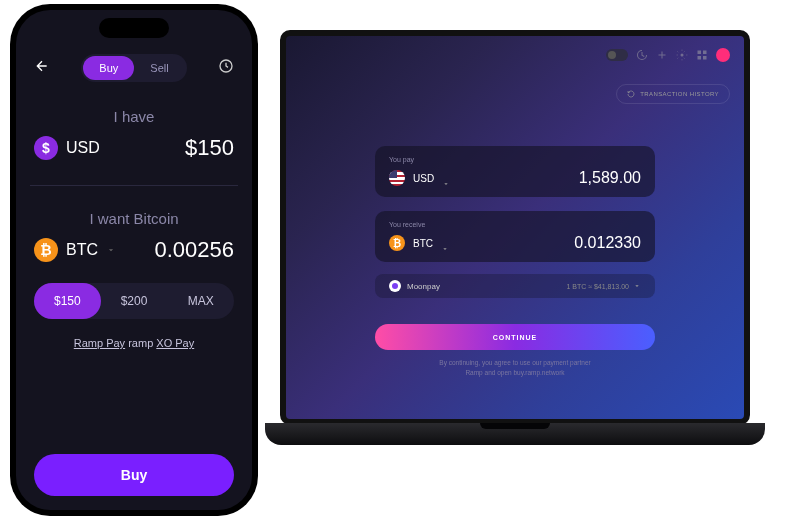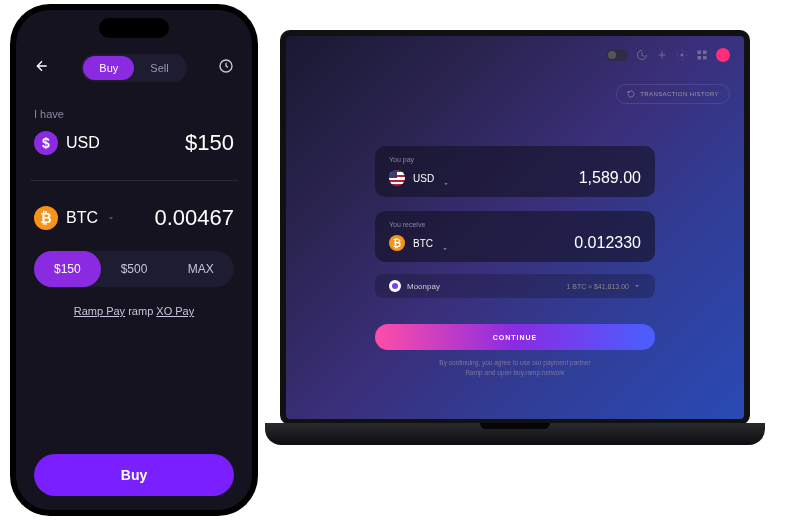--- a/index.html
+++ b/index.html
@@ -51,21 +51,21 @@
   .dyn-island { position:absolute; top:8px; left:50%; transform:translateX(-50%); width:70px; height:20px; background:#000; border-radius:12px; }
 
   .p-top { display:flex; align-items:center; justify-content:space-between; margin-top:26px; }
   .back-ico svg { width:16px; height:16px; stroke:#fff; fill:none; stroke-width:2; }
   .hist-ico svg { width:16px; height:16px; stroke:#ccc; fill:none; stroke-width:2; }
   .tabs { display:flex; background:#1e1c30; border-radius:16px; padding:2px; }
   .tab { padding:6px 16px; border-radius:14px; font-size:11px; color:#9a96bb; }
   .tab.active { background:#8a2be2; color:#fff; }
 
   .section { margin-top:26px; }
-  .sec-label { color:#8b87a8; font-size:11px; margin-bottom:10px; }
+  .sec-label { color:#8b87a8; font-size:15px; margin-bottom:10px;text-align:center; }
   .sec-row { display:flex; align-items:center; justify-content:space-between; }
   .sec-left { display:flex; align-items:center; gap:8px; }
   .usd-ico { width:24px; height:24px; border-radius:50%; background:#8a2be2; display:flex; align-items:center; justify-content:center; color:#fff; font-size:14px; font-weight:700; }
   .btc-ico { width:24px; height:24px; border-radius:50%; background:#f7931a; display:flex; align-items:center; justify-content:center; color:#fff; font-size:14px; font-weight:700; }
   .curr { color:#fff; font-size:16px; }
   .amt { color:#fff; font-size:22px; }
   .sm-chev svg { width:10px; height:10px; fill:#666; }
 
   .divider { height:1px; background:#2a283e; margin:24px -4px; }
 
@@ -205,35 +205,36 @@
           <div class="usd-ico">$</div>
           <span class="curr">USD</span>
         </div>
         <span class="amt">$150</span>
       </div>
     </div>
 
     <div class="divider"></div>
 
     <div>
+      <div class="sec-label">I want Bitcoin</div>
       <div class="sec-row">
         <div class="sec-left">
           <div class="btc-ico">₿</div>
           <span class="curr">BTC</span>
           <span class="sm-chev"><svg viewBox="0 0 24 24">
                 <path d="M7 10l5 5 5-5z"></path>
               </svg></span>
         </div>
-        <span class="amt">0.00467</span>
+        <span class="amt">0.00256</span>
       </div>
     </div>
 
     <div class="presets">
       <div class="preset active">$150</div>
-      <div class="preset">$500</div>
+      <div class="preset">$200</div>
       <div class="preset">MAX</div>
     </div>
 
     <div class="payline">
       <span class="u">Ramp Pay</span><span> ramp </span><span class="u">XO Pay</span>
     </div>
 
     <div class="buy-btn">
       <span>Buy</span>
     </div>

